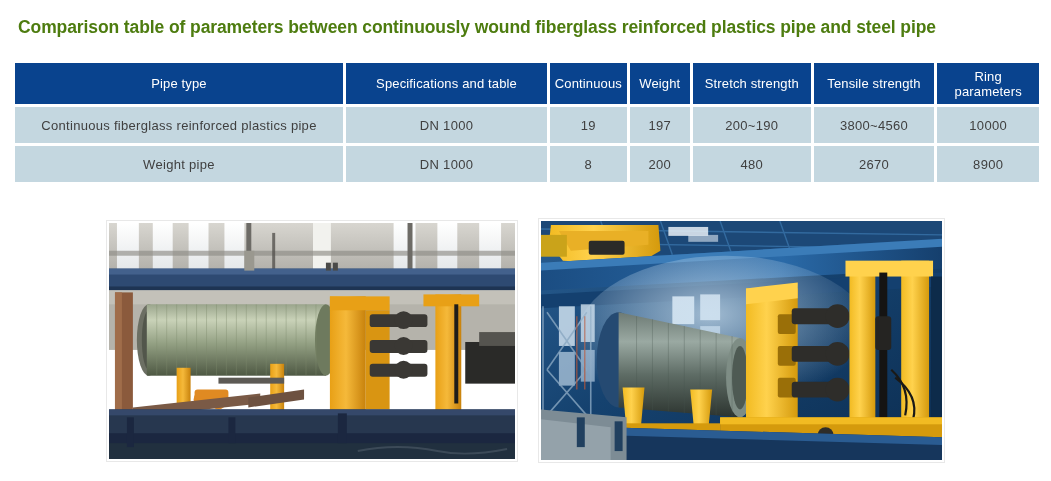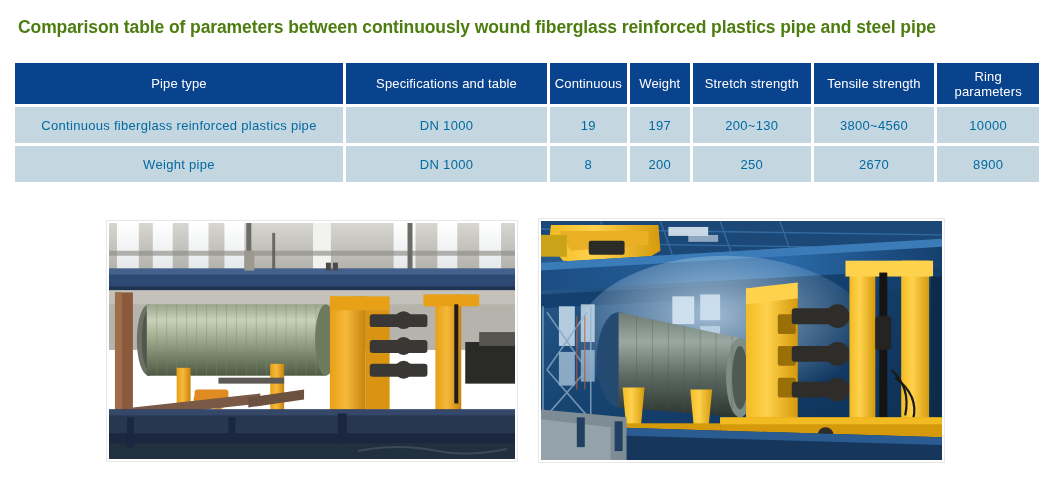--- a/index.html
+++ b/index.html
@@ -44,21 +44,21 @@
     font-size: 13px;
     font-weight: normal;
     height: 41px;
     padding: 0 4px;
     text-align: center;
     vertical-align: middle;
     letter-spacing: 0.15px;
   }
   .comparison-table td {
     background: #c4d7e0;
-    color: #0369a1;
+    color: #404040;
     font-size: 13px;
     height: 36px;
     padding: 0 10px;
     text-align: center;
     vertical-align: middle;
     letter-spacing: 0.3px;
   }
 
   
   .col-type       { width: 326px; }
@@ -119,30 +119,30 @@
       <th>Tensile strength</th>
       <th>Ring parameters</th>
     </tr>
   </thead>
   <tbody>
     <tr>
       <td>Continuous fiberglass reinforced plastics pipe</td>
       <td>DN 1000</td>
       <td>19</td>
       <td>197</td>
-      <td>200~130</td>
+      <td>200~190</td>
       <td>3800~4560</td>
       <td>10000</td>
     </tr>
     <tr>
       <td>Weight pipe</td>
       <td>DN 1000</td>
       <td>8</td>
       <td>200</td>
-      <td>250</td>
+      <td>480</td>
       <td>2670</td>
       <td>8900</td>
     </tr>
   </tbody>
 </table>
 
 <div class="photo-row">
 
   <div class="photo-frame photo-left">
     <div class="photo-inner">

